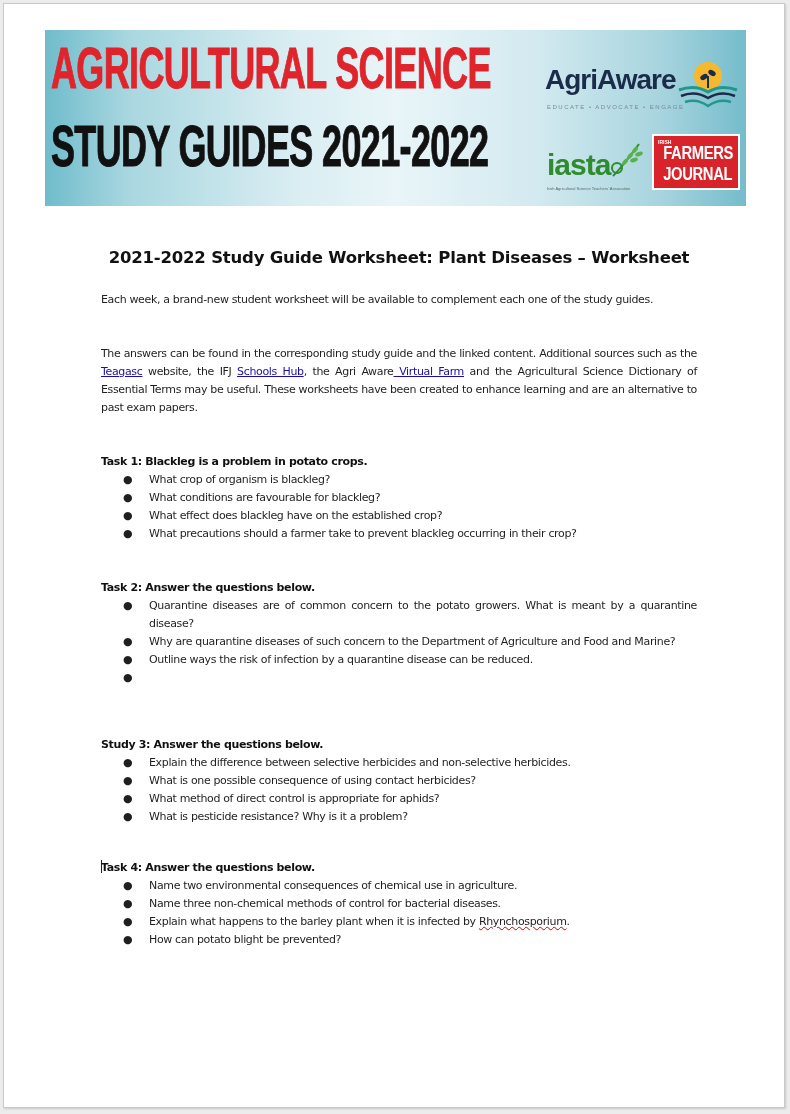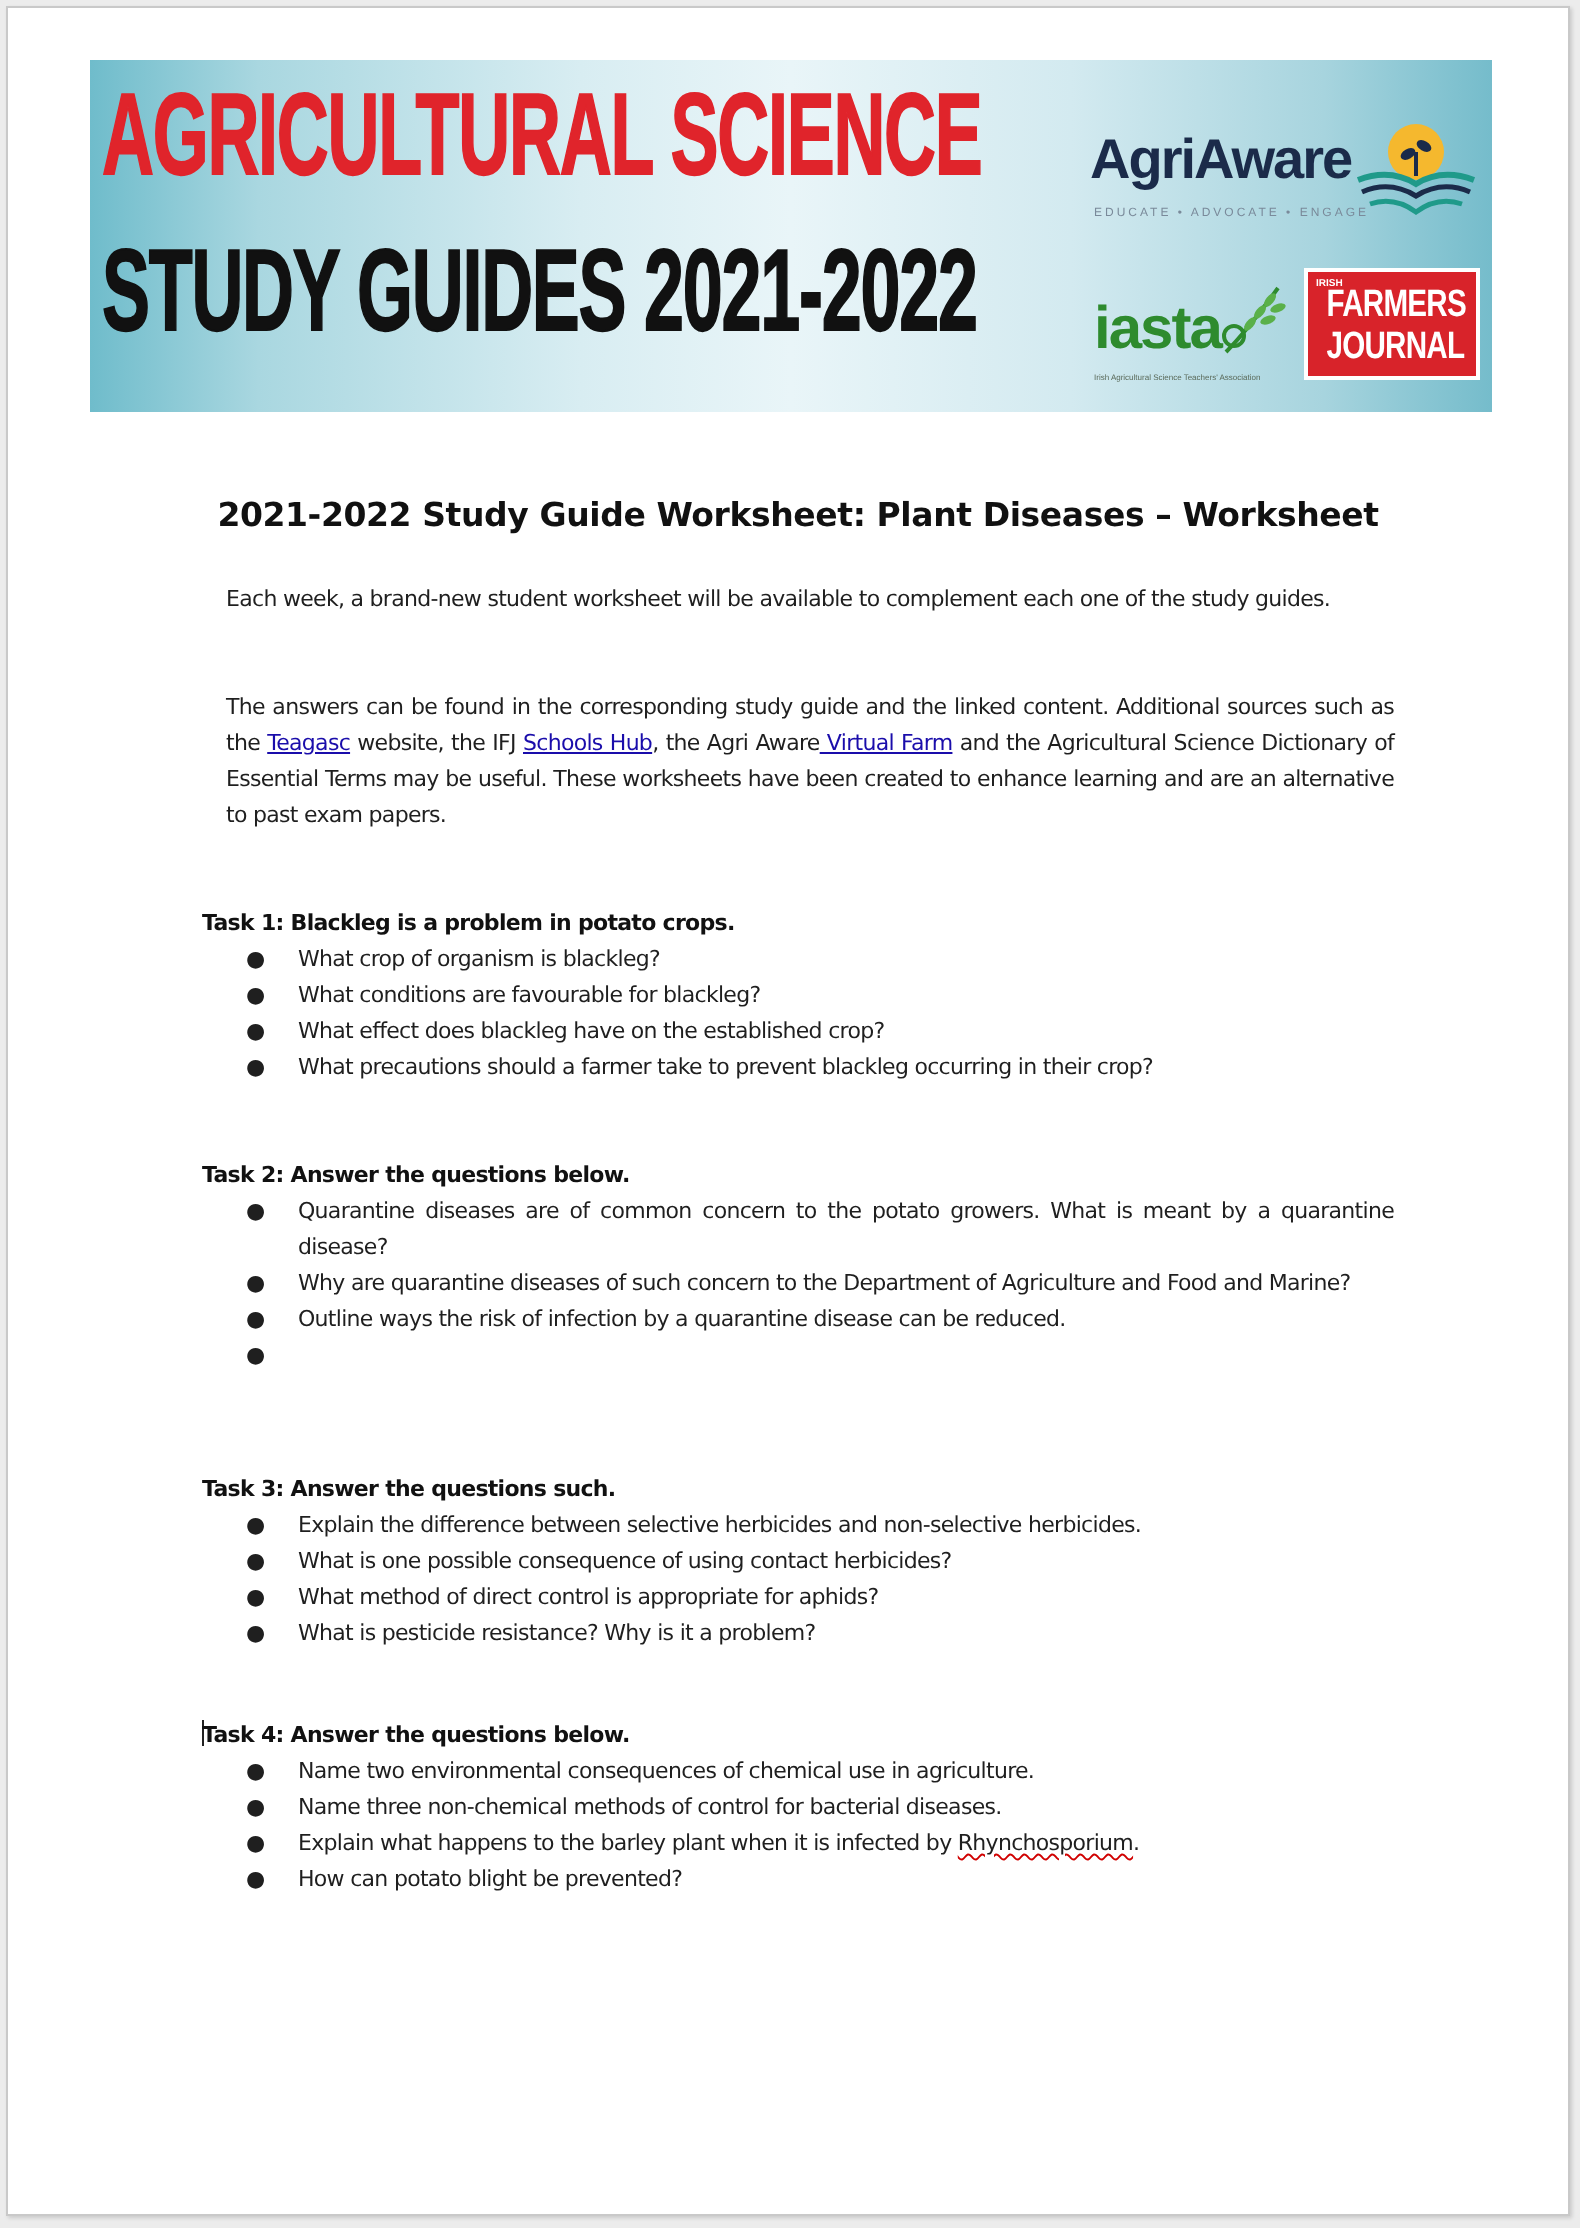--- a/index.html
+++ b/index.html
@@ -47,21 +47,21 @@
   .doc-title {
     position: absolute; left: 0; top: 244px; width: 790px; text-align: center;
     font-family: "DejaVu Sans", sans-serif; font-weight: 700; font-size: 16.5px; color: #111;
     letter-spacing: -0.2px;
   }
   .content {
     position: absolute; left: 97px; width: 596px;
     font-family: "DejaVu Sans", sans-serif; font-size: 11px; color: #1f1f1f; line-height: 18px;
     letter-spacing: -0.35px;
   }
-  .para { text-align: justify; margin-left: 12px; }
+  .para { text-align: justify; }
   .link { color: #1a0dab; text-decoration: underline; }
   .task-heading { font-weight: 700; color: #111; }
   ul.qs { list-style: none; margin: 0; padding: 0; }
   ul.qs li { position: relative; padding-left: 48px; text-align: justify; }
   ul.qs li .bullet { position: absolute; left: 22px; top: 0; font-size: 11px; }
   .spell { text-decoration: underline wavy #d00000; text-decoration-thickness: 1px; }
   .cursor { display: inline-block; width: 1px; height: 13px; background: #222; vertical-align: -2px; margin-right: -1px; }
 </style>
 </head>
 <body>
@@ -133,21 +133,21 @@
     <div class="task-heading">Task 2: Answer the questions below.</div>
     <ul class="qs">
       <li><span class="bullet">●</span><span>Quarantine diseases are of common concern to the potato growers. What is meant by a quarantine disease?</span></li>
       <li><span class="bullet">●</span><span>Why are quarantine diseases of such concern to the Department of Agriculture and Food and Marine?</span></li>
       <li><span class="bullet">●</span><span>Outline ways the risk of infection by a quarantine disease can be reduced.</span></li>
       <li><span class="bullet">●</span></li>
     </ul>
   </div>
 
   <div class="content" style="top: 732px;">
-    <div class="task-heading">Task 3: Answer the questions such.</div>
+    <div class="task-heading">Study 3: Answer the questions below.</div>
     <ul class="qs">
       <li><span class="bullet">●</span><span>Explain the difference between selective herbicides and non-selective herbicides.</span></li>
       <li><span class="bullet">●</span><span>What is one possible consequence of using contact herbicides?</span></li>
       <li><span class="bullet">●</span><span>What method of direct control is appropriate for aphids?</span></li>
       <li><span class="bullet">●</span><span>What is pesticide resistance? Why is it a problem?</span></li>
     </ul>
   </div>
 
   <div class="content" style="top: 855px;">
     <div class="task-heading"><span class="cursor"></span><span>Task 4: Answer the questions below.</span></div>

